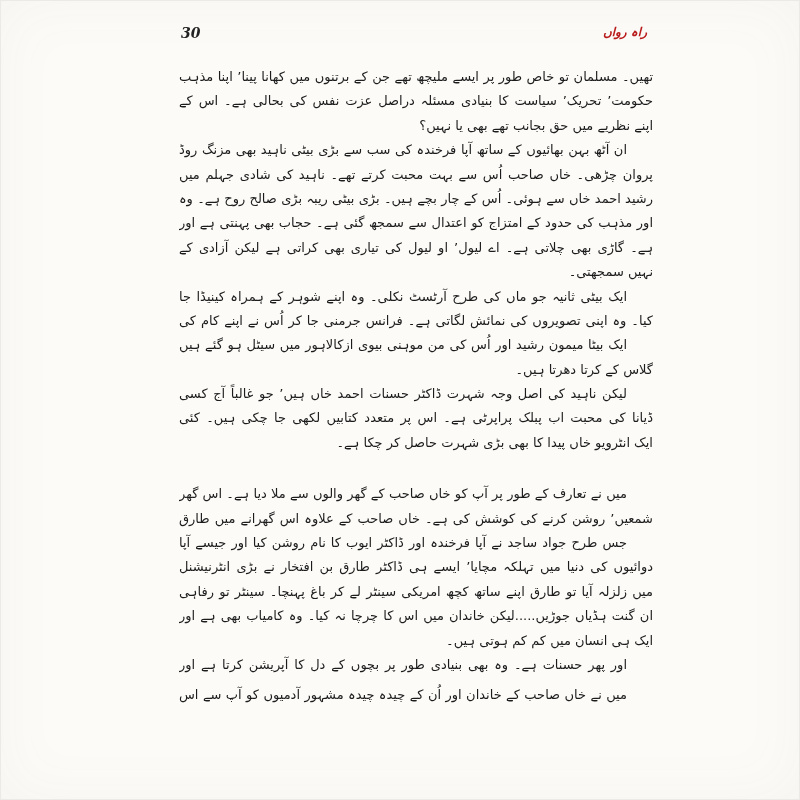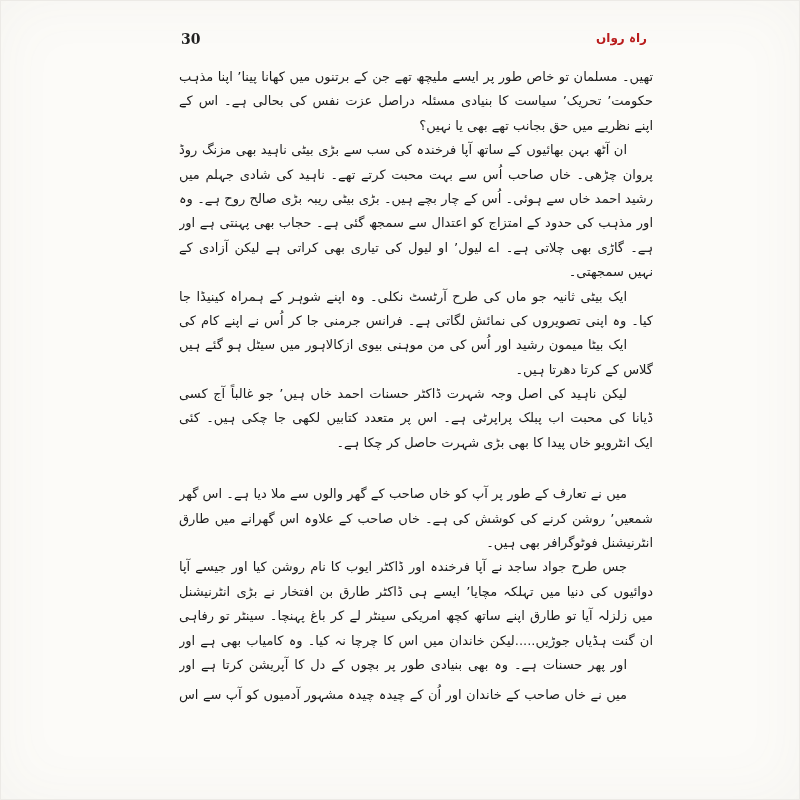--- a/index.html
+++ b/index.html
@@ -10,21 +10,21 @@
     overflow:hidden;
   }
   .scan-canvas{
     position:absolute;left:0;top:0;
     width:798px;height:798px;
     background:#fcfbf8;
     border:1px solid #eceae6;
     box-shadow:inset 0 0 60px rgba(120,110,90,0.05);
   }
   .page-header{
-    position:absolute;top:28px;left:178px;right:148px;height:26px;
+    position:absolute;top:22px;left:178px;right:148px;height:26px;font-style:italic;
   }
   .page-number{
     position:absolute;left:2px;top:2px;
     font-family:"DejaVu Serif",serif;
     font-weight:bold;font-size:14px;color:#222;
   }
   .running-title{
     position:absolute;right:4px;top:2px;
     direction:rtl;
     font-weight:bold;font-size:12px;color:#b91c1c;
@@ -77,25 +77,25 @@
     <div class="line indent">ایک بیٹا میمون رشید اور اُس کی من موہنی بیوی ازکالاہور میں سیٹل ہو گئے ہیں اور بڑی خاموشی سے ایک بڑی</div>
     <div class="line end">گلاس کے کرتا دھرتا ہیں۔</div>
     <div class="line indent">لیکن ناہید کی اصل وجہ شہرت ڈاکٹر حسنات احمد خاں ہیں’ جو غالباً آج کسی تعارف کے محتاج نہیں۔ حسنات اور</div>
     <div class="line">ڈیانا کی محبت اب پبلک پراپرٹی ہے۔ اس پر متعدد کتابیں لکھی جا چکی ہیں۔ کئی پروگرام ٹیلی ویژن پر بھی آ چکے ہیں’ جن میں</div>
     <div class="line end">ایک انٹرویو خاں پیدا کا بھی بڑی شہرت حاصل کر چکا ہے۔</div>
 
     <div class="section-gap"></div>
 
     <div class="line indent">میں نے تعارف کے طور پر آپ کو خاں صاحب کے گھر والوں سے ملا دیا ہے۔ اس گھر میں جا بجا چراغ’ فانوس’</div>
     <div class="line">شمعیں’ روشن کرنے کی کوشش کی ہے۔ خاں صاحب کے علاوہ اس گھرانے میں طارق بن افتخار جیسے قابل سرجن ہیں’ جو</div>
-    <div class="line end">انٹرنیشنل فوٹوگرافر بھی ہیں۔</div>
     <div class="line indent">جس طرح جواد ساجد نے آپا فرخندہ اور ڈاکٹر ایوب کا نام روشن کیا اور جیسے آپا فرحت کے بیٹے جاوید نے</div>
     <div class="line">دوائیوں کی دنیا میں تہلکہ مچایا’ ایسے ہی ڈاکٹر طارق بن افتخار نے بڑی انٹرنیشنل شہرت پائی ہے۔ دو سال پہلے جب باغ</div>
     <div class="line">میں زلزلہ آیا تو طارق اپنے ساتھ کچھ امریکی سینٹر لے کر باغ پہنچا۔ سینٹر تو رفاہی کاموں میں مصروف ہو گئے لیکن طارق نے</div>
     <div class="line">ان گنت ہڈیاں جوڑیں.....لیکن خاندان میں اس کا چرچا نہ کیا۔ وہ کامیاب بھی ہے اور بڑا انسان بھی...... یہ دونوں خوبیاں</div>
+    <div class="line end">ایک ہی انسان میں کم کم ہوتی ہیں۔</div>
     <div class="line indent">اور پھر حسنات ہے۔ وہ بھی بنیادی طور پر بچوں کے دل کا آپریشن کرتا ہے اور لندن میں اُس کی شہرت کا ڈنکا بجتا</div>
 
     <div class="small-gap"></div>
 
     <div class="line indent">میں نے خاں صاحب کے خاندان اور اُن کے چیدہ چیدہ مشہور آدمیوں کو آپ سے اس لیے روشناس کرایا ہے</div>
   </div>
 
 </div>
 
 </body></html>

